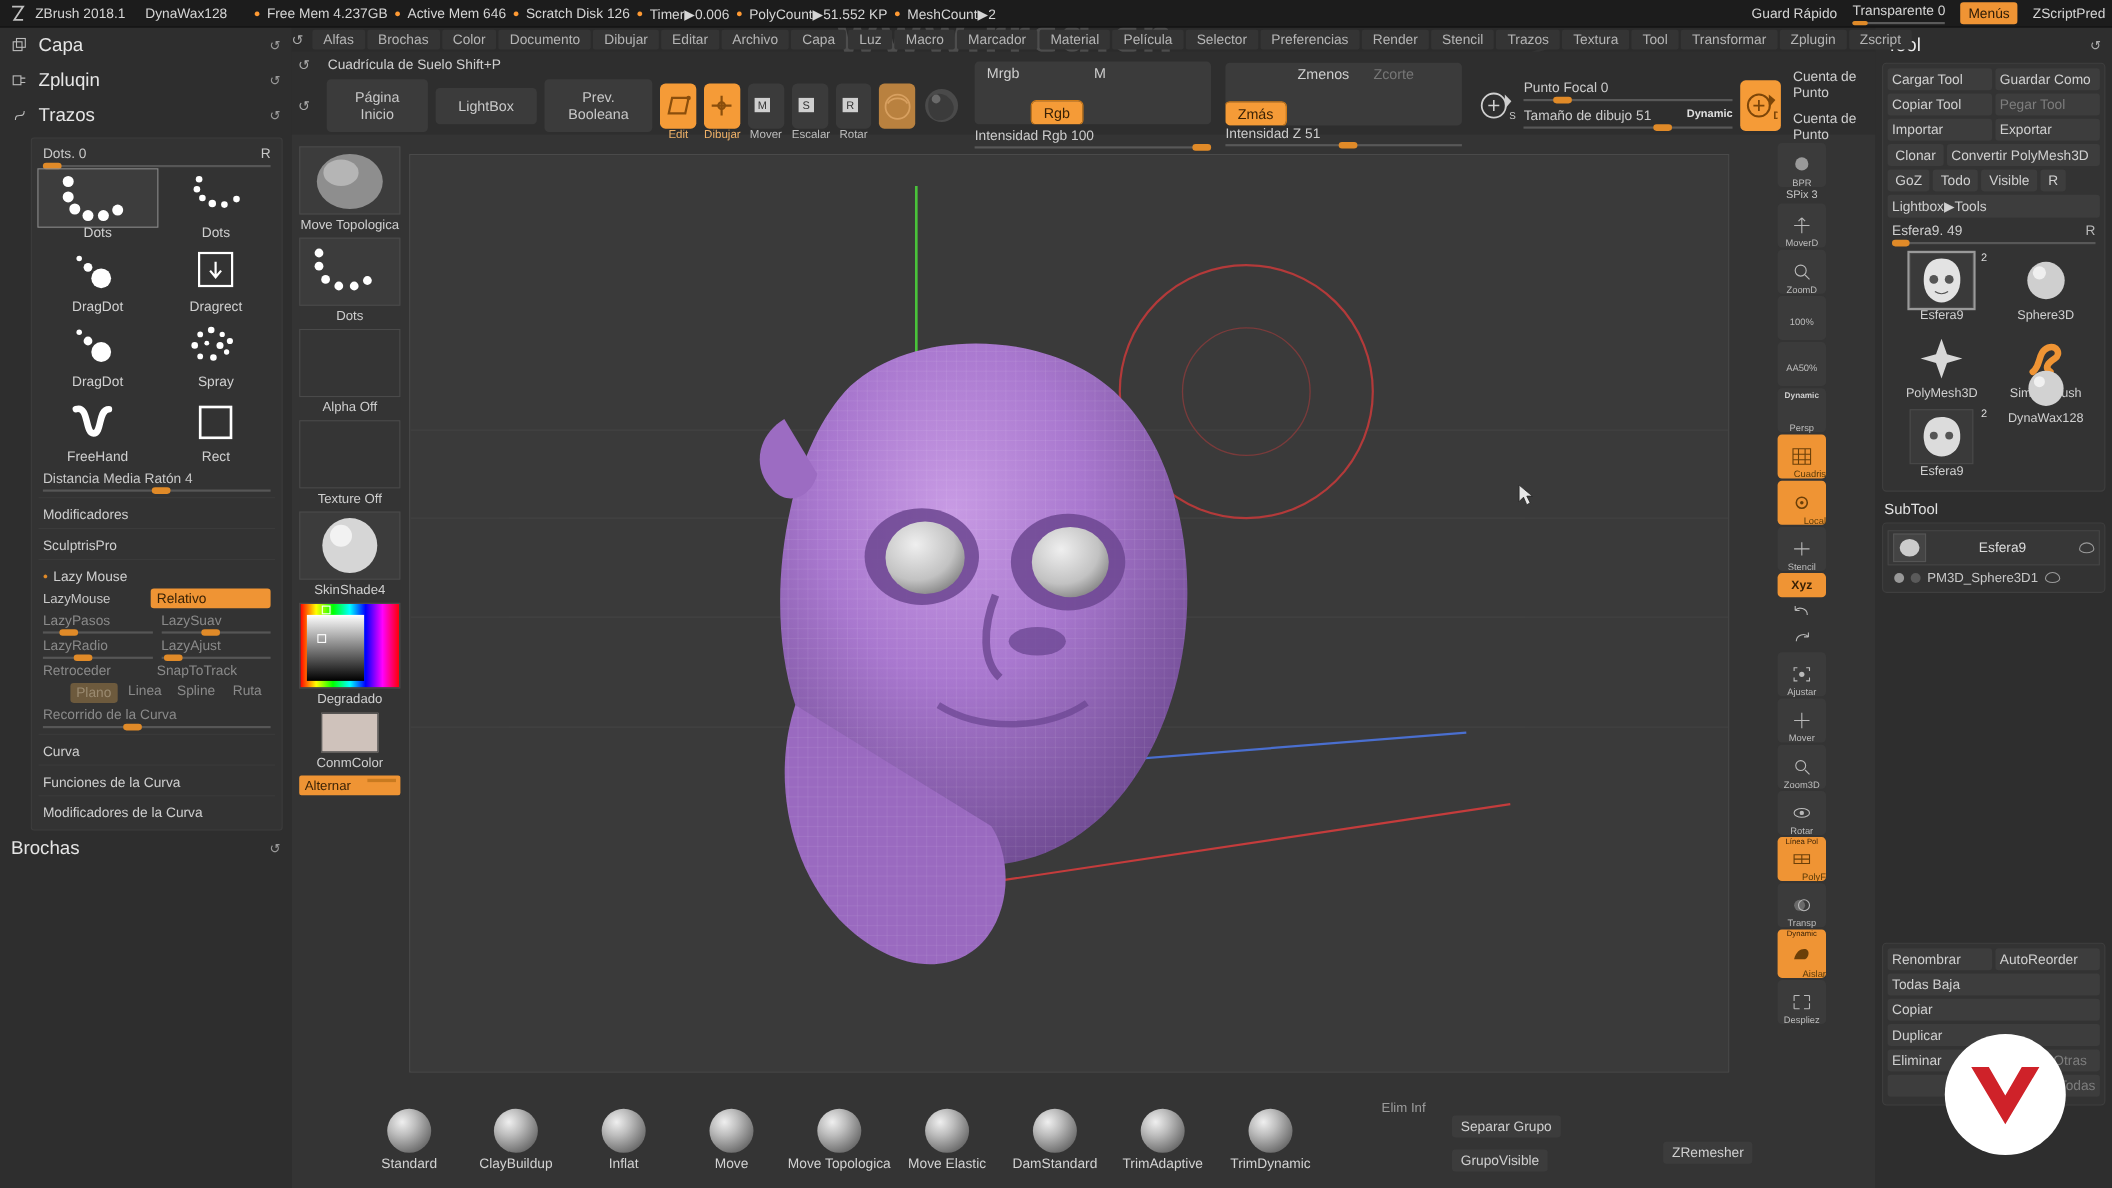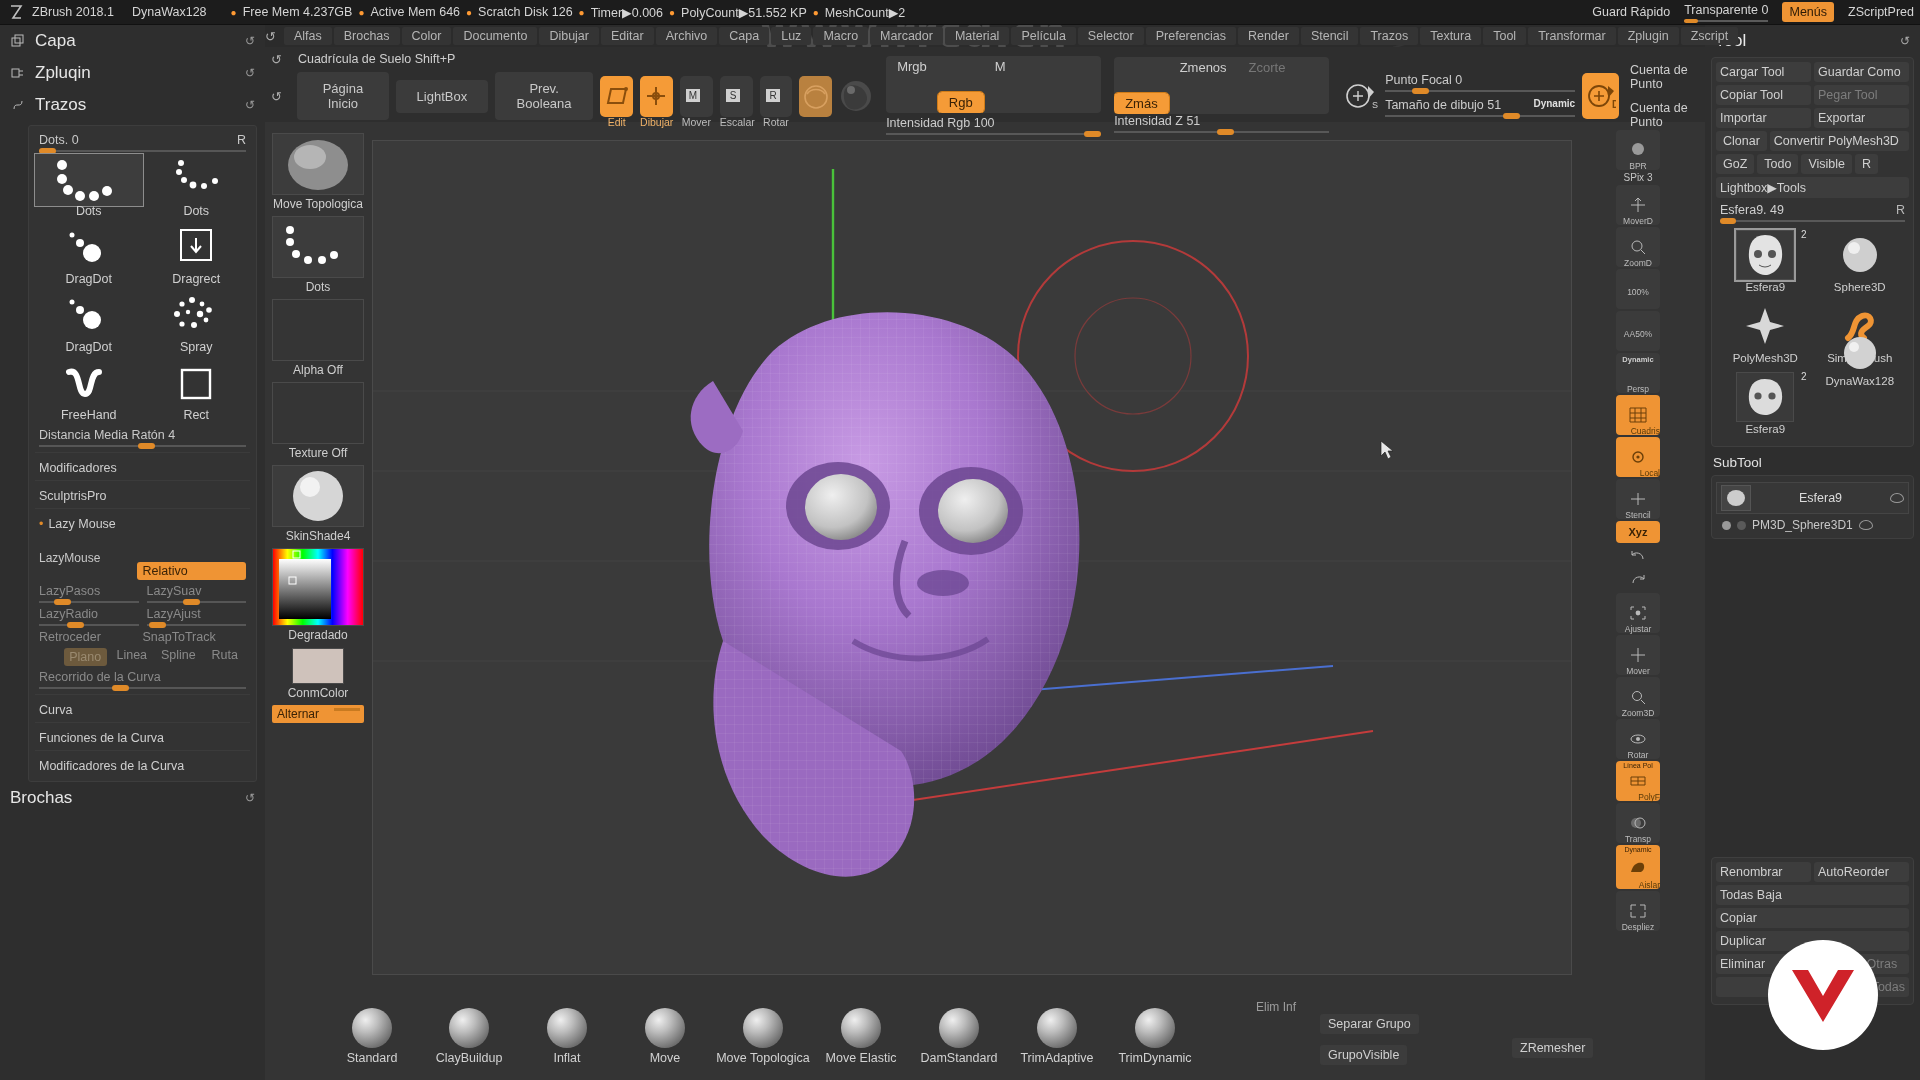--- a/index.html
+++ b/index.html
@@ -57,21 +57,21 @@
   .swatch.sel .box { outline:1px solid #8d8d8d; background:#3d3d3d;}
   .swatch .box { height:52px; display:flex; align-items:center; justify-content:center; }
   .row-lbl { font-size:12.5px; color:#cfcfcf; padding:5px 4px 2px 4px; }
   .row-lbl.dim { color:#8a8a8a; }
   .row-lbl.bullet::before { content:"•"; color:#e08a28; margin-right:5px; }
   .sep { border-top:1px solid #3b3b3b; margin:3px 0; }
   .inline2 { display:flex; }
   .inline2 > * { flex:1; }
   .tagbtn { background:#ef9434; color:#3a2206; text-align:center; border-radius:3px; padding:2px 0; font-size:12.5px;margin-left:25px;}
   .tagbtn.dim { background:#6d5a3d; color:#9a8a70;}
-  .field-orange { background:#ef9434; color:#3a2206; padding:2px 6px; border-radius:3px; font-size:12.5px;margin-top:27px; }
+  .field-orange { background:#ef9434; color:#3a2206; padding:2px 6px; border-radius:3px; font-size:12.5px; }
 
   
   #toolbar { position:absolute; left:265px; top:47px; width:1440px; height:75px; background:#2e2e2e; z-index:18;}
   .tb-row1 { display:flex; align-items:center; height:24px; padding-left:6px; gap:8px;}
   .tb-row2 { display:flex; align-items:center; height:50px; padding-left:6px; gap:7px; }
   .tb-btn { background:#3b3b3b; color:#c9c9c9; border-radius:4px; padding:9px 14px; font-size:13px; min-width:92px; text-align:center;}
   .tb-icon { width:41px; height:41px; border-radius:5px; background:#3b3b3b; position:relative;
              display:flex; align-items:center; justify-content:center; }
   .tb-icon.on { background:#f59b37; }
   .tb-icon .cap { position:absolute; bottom:-11px; left:0; width:100%; text-align:center; font-size:10.5px; color:#bdbdbd;}

